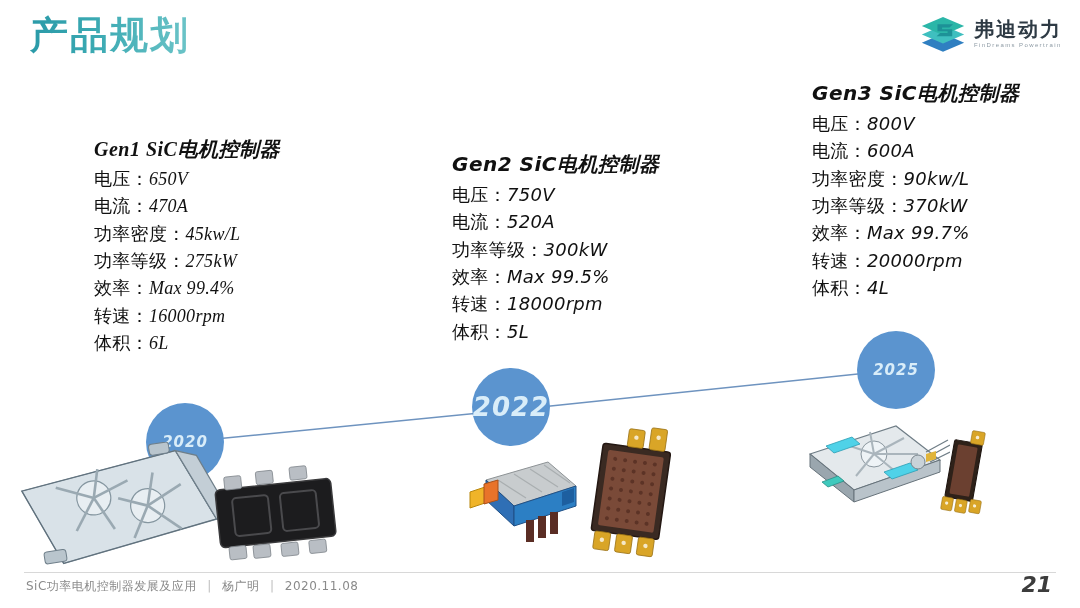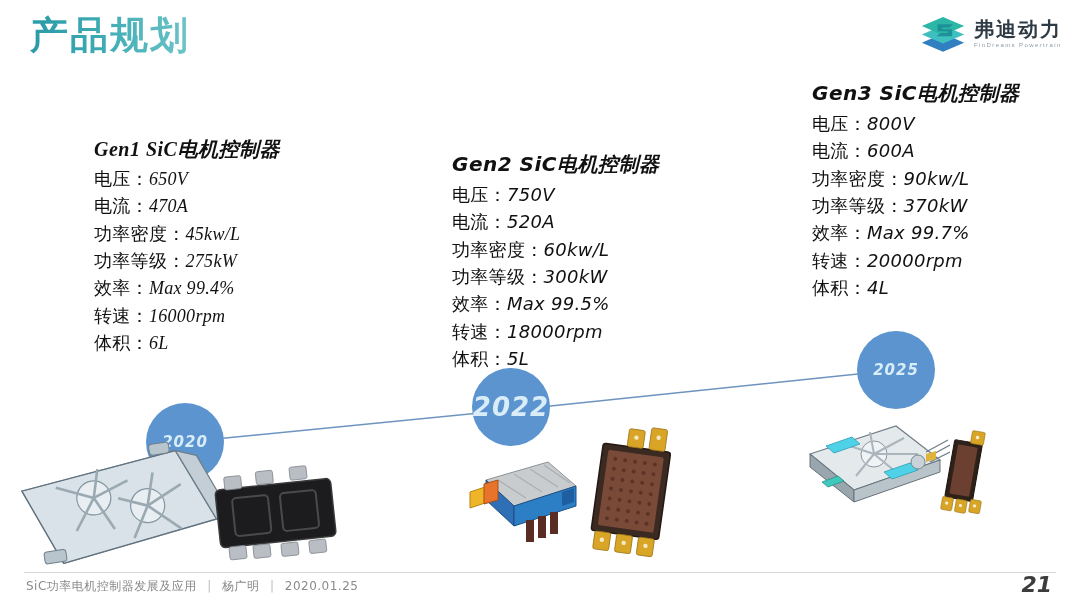--- a/index.html
+++ b/index.html
@@ -179,21 +179,20 @@
         <rect x="66" y="86" width="17" height="13" rx="2"></rect>
         <rect x="94" y="86" width="17" height="13" rx="2"></rect>
       </g>
     </g>
   </svg>
 
   <div class="spec" id="spec-gen2">
     <div class="head">Gen2 SiC电机控制器</div>
     <div class="row"><span>电压：</span><span class="val">750V</span></div>
     <div class="row"><span>电流：</span><span class="val">520A</span></div>
-    <div class="row"><span>功率密度：</span><span class="val">60kw/L</span></div>
     <div class="row"><span>功率等级：</span><span class="val">300kW</span></div>
     <div class="row"><span>效率：</span><span class="val">Max 99.5%</span></div>
     <div class="row"><span>转速：</span><span class="val">18000rpm</span></div>
     <div class="row"><span>体积：</span><span class="val">5L</span></div>
   </div>
 
   <div class="year-circle" id="circle-2022">2022</div>
 
   <svg class="product" id="img-gen2-controller" viewBox="0 0 140 120">
     <polygon points="46,40 108,22 136,46 74,66" fill="#c8ccce" stroke="#8d9295" stroke-width="1"></polygon>
@@ -327,17 +326,17 @@
       </g>
     </g>
   </svg>
 
   <div class="footer-rule"></div>
   <div class="footer-text">
     <span>SiC功率电机控制器发展及应用</span>
     <span class="sep">|</span>
     <span>杨广明</span>
     <span class="sep">|</span>
-    <span>2020.01.25</span>
+    <span>2020.11.08</span>
   </div>
   <div class="page-num">21</div>
 
 </div>
 
 </body></html>

